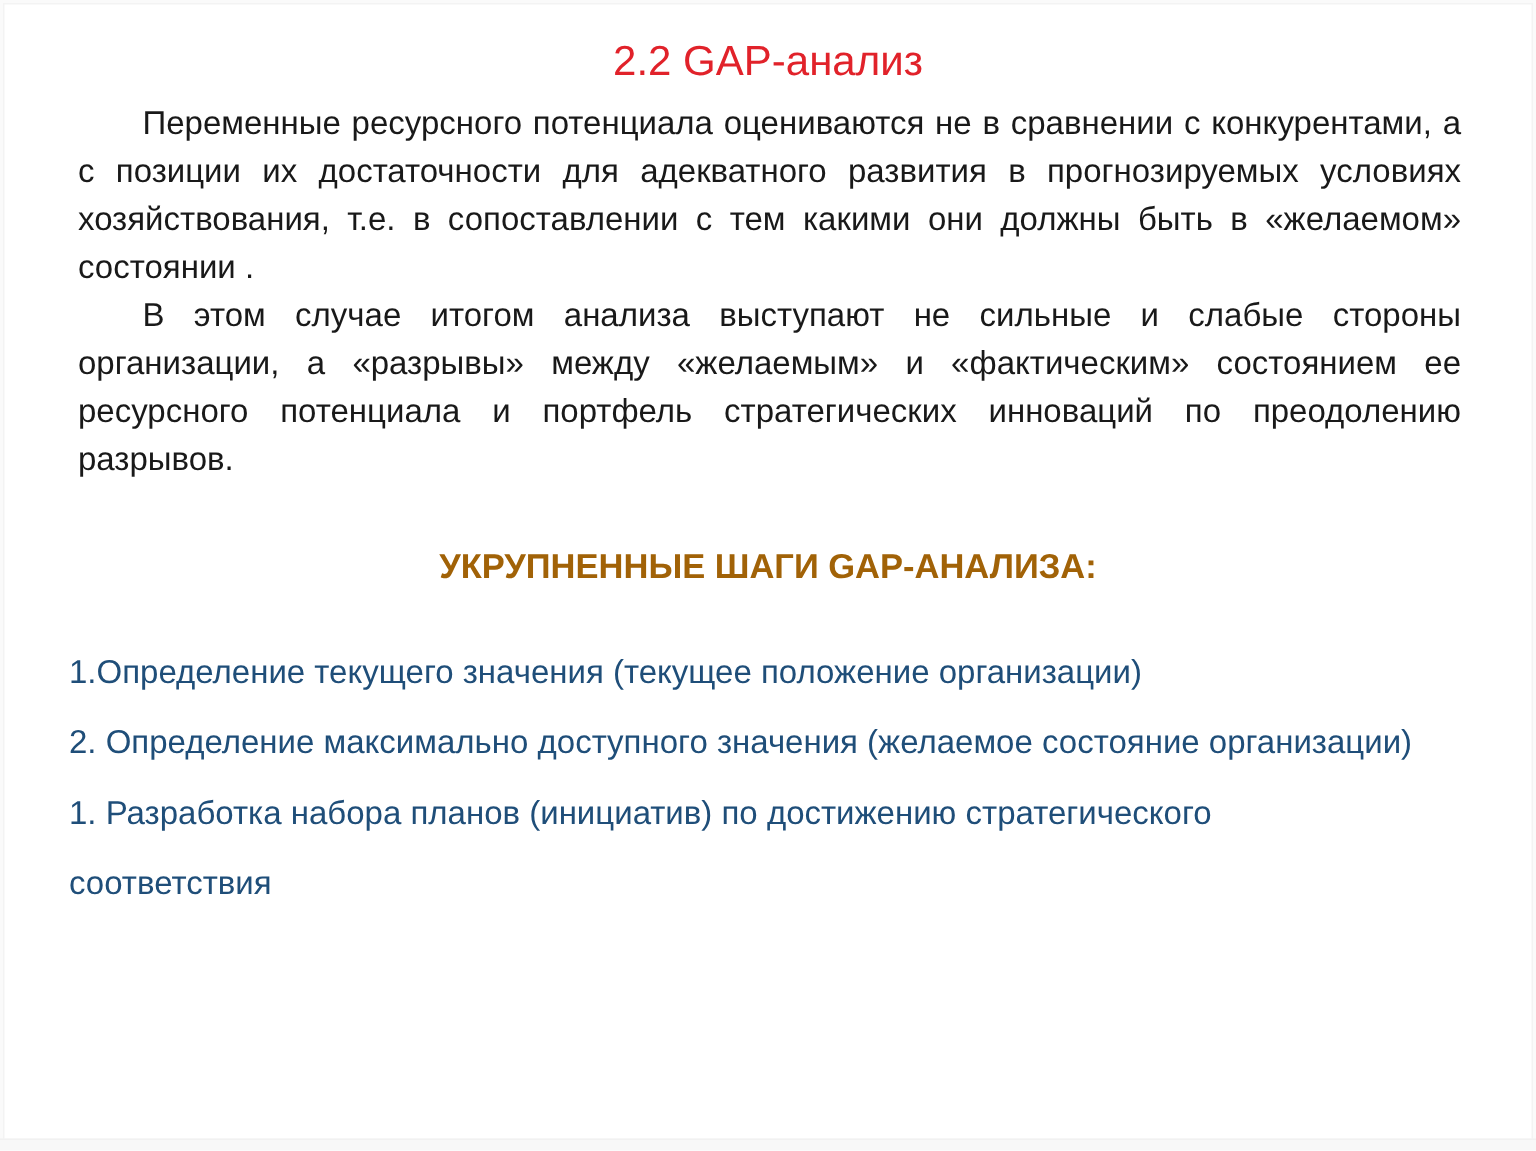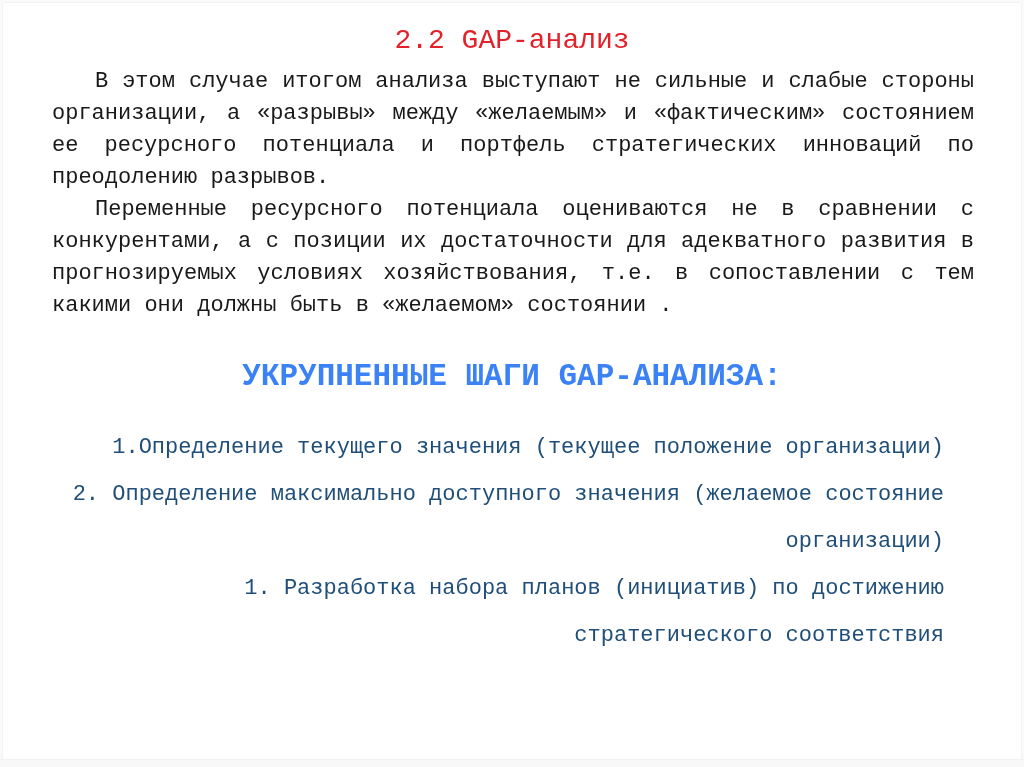--- a/index.html
+++ b/index.html
@@ -6,21 +6,21 @@
     margin: 0;
     padding: 0;
     background: #ffffff;
   }
   .stage {
     position: relative;
     width: 1024px;
     height: 767px;
     background: #ffffff;
     overflow: hidden;
-    font-family: Liberation Mono, monospace;
+    font-family: Liberation Sans, sans-serif;
     box-shadow: inset 0 0 0 2px #fafafa, inset 0 0 0 3px #f3f3f3;
   }
   .slide-title {
     margin: 26px 40px 0 40px;
     font-size: 28px;
     line-height: 30px;
     text-align: center;
     color: #e1222a;
   }
   .body-text {
@@ -29,55 +29,55 @@
   }
   .body-text p {
     margin: 0;
     font-size: 22px;
     line-height: 32px;
     text-align: justify;
     text-indent: 43px;
   }
   .subheading {
     margin: 42px 40px 0 40px;
-    font-size: 31px;
+    font-size: 23px;
     line-height: 26px;
     font-weight: bold;
     text-align: center;
-    color: #3b82f6;
+    color: #a16207;
   }
   .steps {
     margin: 34px 80px 0 46px;
     color: #1f4e79;
   }
   .step {
     font-size: 22px;
     line-height: 47px;
-    text-align: right;
+    text-align: left;
   }
   .bottom-strip {
     position: absolute;
     left: 0;
     bottom: 0;
     width: 100%;
     height: 7px;
     background: #f8f8f8;
     border-top: 1px solid #f1f1f1;
   }
 </style>
 </head>
 <body>
 
 <div class="stage">
 
   <div class="slide-title">2.2 GAP-анализ</div>
 
   <div class="body-text">
+    <p>Переменные ресурсного потенциала оцениваются не в сравнении с конкурентами, а с позиции их достаточности для адекватного развития в прогнозируемых условиях хозяйствования, т.е. в сопоставлении с тем какими они должны быть в «желаемом» состоянии .</p>
     <p>В этом случае итогом анализа выступают не сильные и слабые стороны организации, а «разрывы» между «желаемым» и «фактическим» состоянием ее ресурсного потенциала и портфель стратегических инноваций по преодолению разрывов.</p>
-    <p>Переменные ресурсного потенциала оцениваются не в сравнении с конкурентами, а с позиции их достаточности для адекватного развития в прогнозируемых условиях хозяйствования, т.е. в сопоставлении с тем какими они должны быть в «желаемом» состоянии .</p>
   </div>
 
   <div class="subheading">УКРУПНЕННЫЕ ШАГИ GAP-АНАЛИЗА:</div>
 
   <div class="steps">
     <div class="step">1.Определение текущего значения (текущее положение организации)</div>
     <div class="step">2. Определение максимально доступного значения  (желаемое состояние организации)</div>
     <div class="step">1. Разработка набора планов (инициатив) по достижению стратегического соответствия</div>
   </div>
 

